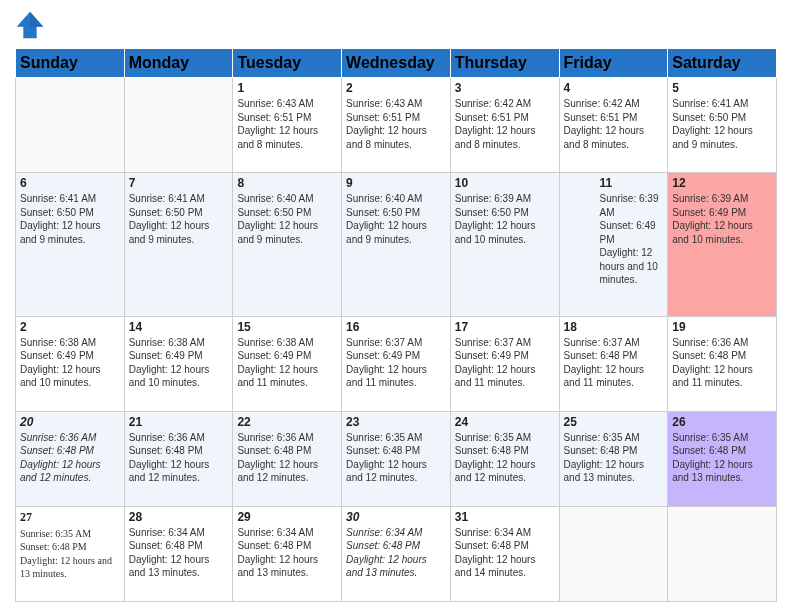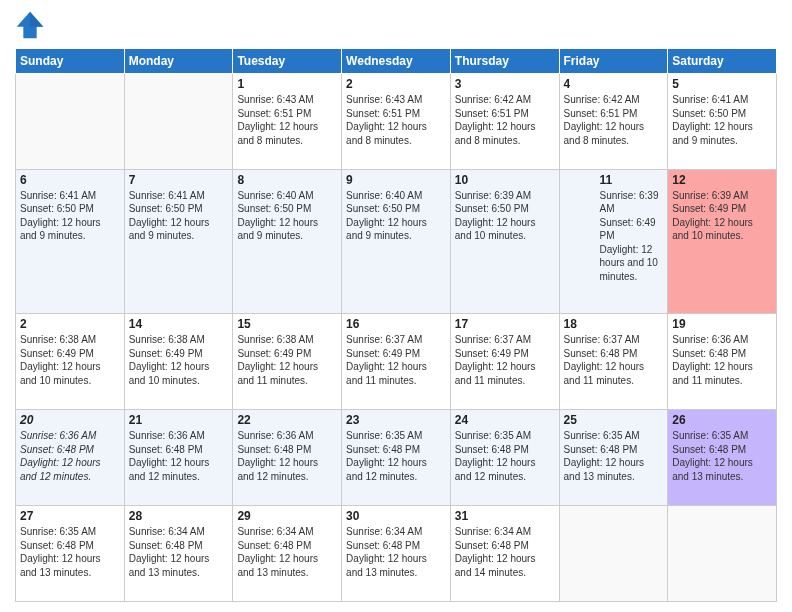--- a/index.html
+++ b/index.html
@@ -55,24 +55,24 @@
       color: #555;
     }
     .calendar {
       width: 100%;
       border-collapse: collapse;
       flex: 1;
       font-size: 10.5px;
     }
     .calendar th {
       background-color: #2676c8;
-      color: #ffffff;
+      color: #000000;
       padding: 5px 4px;
       text-align: left;
-      font-size: 12px;
+      font-size: 16px;
       font-weight: 600;
       border: 1px solid #fff;
     }
     .calendar td {
       vertical-align: top;
       padding: 3px 4px;
       border: 1px solid #ccc;
       width: calc(100% / 7);
       background: #fff;
       height: 78px;
@@ -292,39 +292,39 @@
 Daylight: 12 hours and 13 minutes.</div>
           </td>
           <td style="background: #c4b5fd; margin-top: 24px;">
             <div class="day-num">26</div>
             <div class="day-info" style="white-space: pre-wrap;">Sunrise: 6:35 AM
 Sunset: 6:48 PM
 Daylight: 12 hours and 13 minutes.</div>
           </td>
         </tr>
         <tr>
-          <td style="background: rgb(255, 255, 255);">
+          <td style="background: rgb(255, 255, 255); font-family: Liberation Serif, serif;">
             <div class="day-num">27</div>
             <div class="day-info" style="white-space: pre-wrap;">Sunrise: 6:35 AM
 Sunset: 6:48 PM
 Daylight: 12 hours and 13 minutes.</div>
           </td>
           <td style="background: rgb(255, 255, 255);">
             <div class="day-num">28</div>
             <div class="day-info" style="white-space: pre-wrap;">Sunrise: 6:34 AM
 Sunset: 6:48 PM
 Daylight: 12 hours and 13 minutes.</div>
           </td>
           <td style="background: rgb(255, 255, 255);">
             <div class="day-num">29</div>
             <div class="day-info" style="white-space: pre-wrap;">Sunrise: 6:34 AM
 Sunset: 6:48 PM
 Daylight: 12 hours and 13 minutes.</div>
           </td>
-          <td style="background: rgb(255, 255, 255);">
+          <td style="background: rgb(255, 255, 255); font-style: italic;">
             <div class="day-num">30</div>
             <div class="day-info" style="white-space: pre-wrap;">Sunrise: 6:34 AM
 Sunset: 6:48 PM
 Daylight: 12 hours and 13 minutes.</div>
           </td>
           <td style="background: rgb(255, 255, 255); margin-left: 22px;">
             <div class="day-num">31</div>
             <div class="day-info" style="white-space: pre-wrap;">Sunrise: 6:34 AM
 Sunset: 6:48 PM
 Daylight: 12 hours and 14 minutes.</div>

